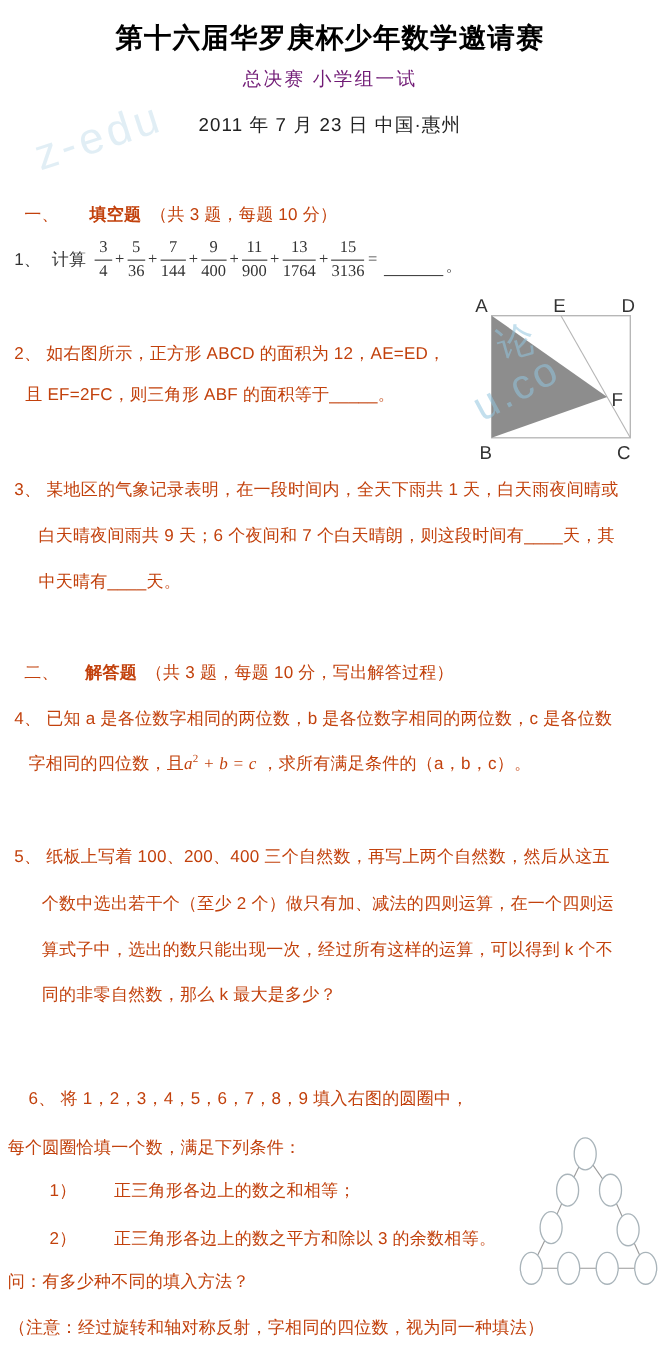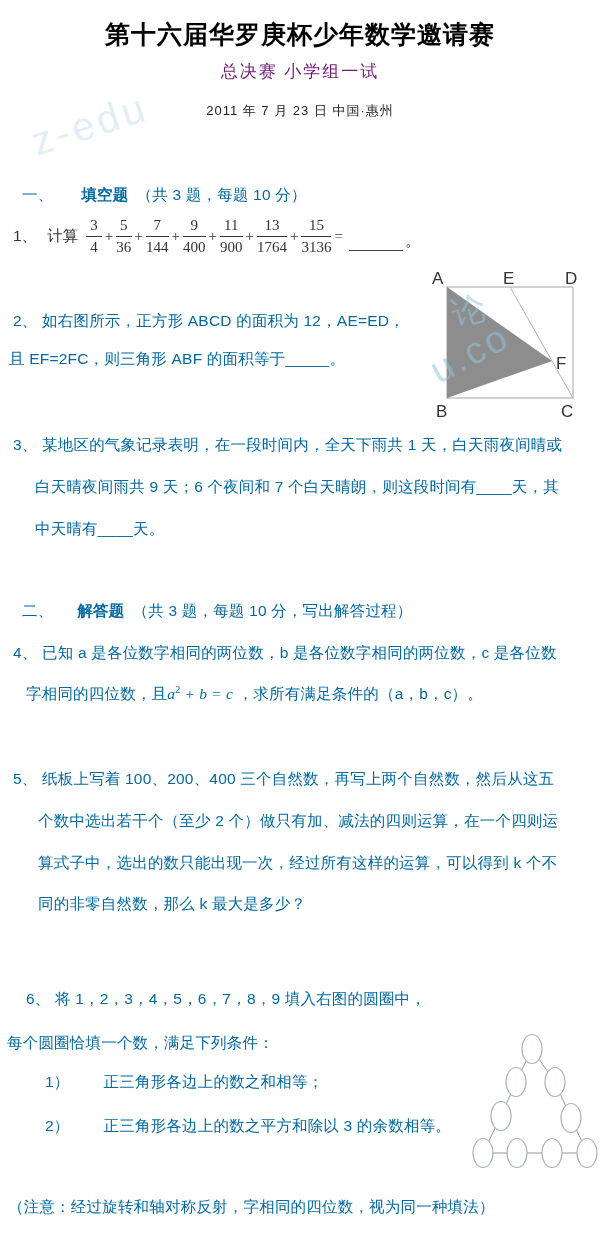--- a/index.html
+++ b/index.html
@@ -6,22 +6,22 @@
   .page{
     position:relative;width:600px;height:1237px;margin:16px auto;
     background:#ffffff;overflow:hidden;
     font-family:"Liberation Sans","DejaVu Sans",sans-serif;
     color:#333333;
   }
   .abs{position:absolute;white-space:nowrap;}
   .center{left:0;width:600px;text-align:center;}
   .doc-title{font-size:25px;font-weight:bold;color:#000;letter-spacing:1px;}
   .doc-sub{font-size:17px;color:#701a75;letter-spacing:2px;}
-  .doc-date{font-size:13px;color:#222;letter-spacing:1px;}
-  .bodyline{font-size:15.5px;letter-spacing:0.2px;color:#0369a1;}
+  .doc-date{font-size:17px;color:#222;letter-spacing:1px;}
+  .bodyline{font-size:15.5px;letter-spacing:0.2px;color:#c2410c;}
   .sec-title{font-weight:bold;margin:0 8px 0 28px;}
   .sec-meta{font-weight:normal;}
   
   .mathrow{display:flex;align-items:center;font-size:15.5px;color:#333;}
   .mathrow .pnum{margin-right:10px;}
   .mathrow .plabel{margin-right:8px;}
   .frac{display:inline-block;text-align:center;font-family:"Liberation Serif","DejaVu Serif",serif;font-size:15px;line-height:1.25;}
   .frac .fn{display:block;border-bottom:1px solid #333;padding:0 4px 1px 4px;}
   .frac .fd{display:block;padding-top:1px;}
   .op{font-family:"Liberation Serif","DejaVu Serif",serif;font-size:15px;margin:0 3px;}
@@ -90,21 +90,21 @@
     <span class="frac">
         <span class="fn">15</span>
         <span class="fd">3136</span>
       </span>
     <span class="op">=</span>
     <span class="blankline"></span>
     <span class="period">。</span>
   </div>
 
   <div class="abs bodyline" style="left:13px;top:295px;">2、 如右图所示，正方形 ABCD 的面积为 12，AE=ED，</div>
-  <div class="abs bodyline" style="left:9px;top:333px;">且 EF=2FC，则三角形 ABF 的面积等于_____。</div>
+  <div class="abs bodyline" style="left:23px;top:333px;">且 EF=2FC，则三角形 ABF 的面积等于_____。</div>
 
   <svg style="left:425px;top:246px;" width="172" height="160" viewBox="425 246 172 160">
     <rect x="447" y="271" width="126" height="111" fill="none" stroke-width="1.2" stroke="#b5b5b5"></rect>
     <line x1="510" y1="271" x2="573" y2="382" stroke-width="1" stroke="#b5b5b5"></line>
     <polygon points="447,271 447,382 552,345" fill="#8d8d8d"></polygon>
     <text x="432" y="268" font-size="17">A</text>
     <text x="503" y="268" font-size="17">E</text>
     <text x="565" y="268" font-size="17">D</text>
     <text x="436" y="401" font-size="17">B</text>
     <text x="561" y="401" font-size="17">C</text>
@@ -130,20 +130,21 @@
   <div class="abs bodyline" style="left:38px;top:837px;">算式子中，选出的数只能出现一次，经过所有这样的运算，可以得到 k 个不</div>
 
   <div class="abs bodyline" style="left:26px;top:973px;">6、 将 1，2，3，4，5，6，7，8，9 填入右图的圆圈中，</div>
   <div class="abs bodyline" style="left:7px;top:1017px;">每个圆圈恰填一个数，满足下列条件：</div>
   <div class="abs bodyline" style="left:45px;top:1056px;">
     <span class="cond-num">1）</span><span>正三角形各边上的数之和相等；</span>
   </div>
   <div class="abs bodyline" style="left:45px;top:1100px;">
     <span class="cond-num">2）</span><span>正三角形各边上的数之平方和除以 3 的余数相等。</span>
   </div>
+  <div class="abs bodyline" style="left:7px;top:1139px;">问：有多少种不同的填入方法？</div>
   <div class="abs bodyline" style="left:8px;top:1181px;">（注意：经过旋转和轴对称反射，字相同的四位数，视为同一种填法）</div>
 
   <svg style="left:465px;top:1008px;" width="135" height="150" viewBox="465 1008 135 150">
     <g stroke-width="1">
       <line x1="532" y1="1033" x2="516" y2="1066" stroke="#999999"></line>
       <line x1="532" y1="1033" x2="555" y2="1066" stroke="#999999"></line>
       <line x1="516" y1="1066" x2="501" y2="1100" stroke="#999999"></line>
       <line x1="555" y1="1066" x2="571" y2="1102" stroke="#999999"></line>
       <line x1="501" y1="1100" x2="483" y2="1137" stroke="#999999"></line>
       <line x1="571" y1="1102" x2="587" y2="1137" stroke="#999999"></line>

